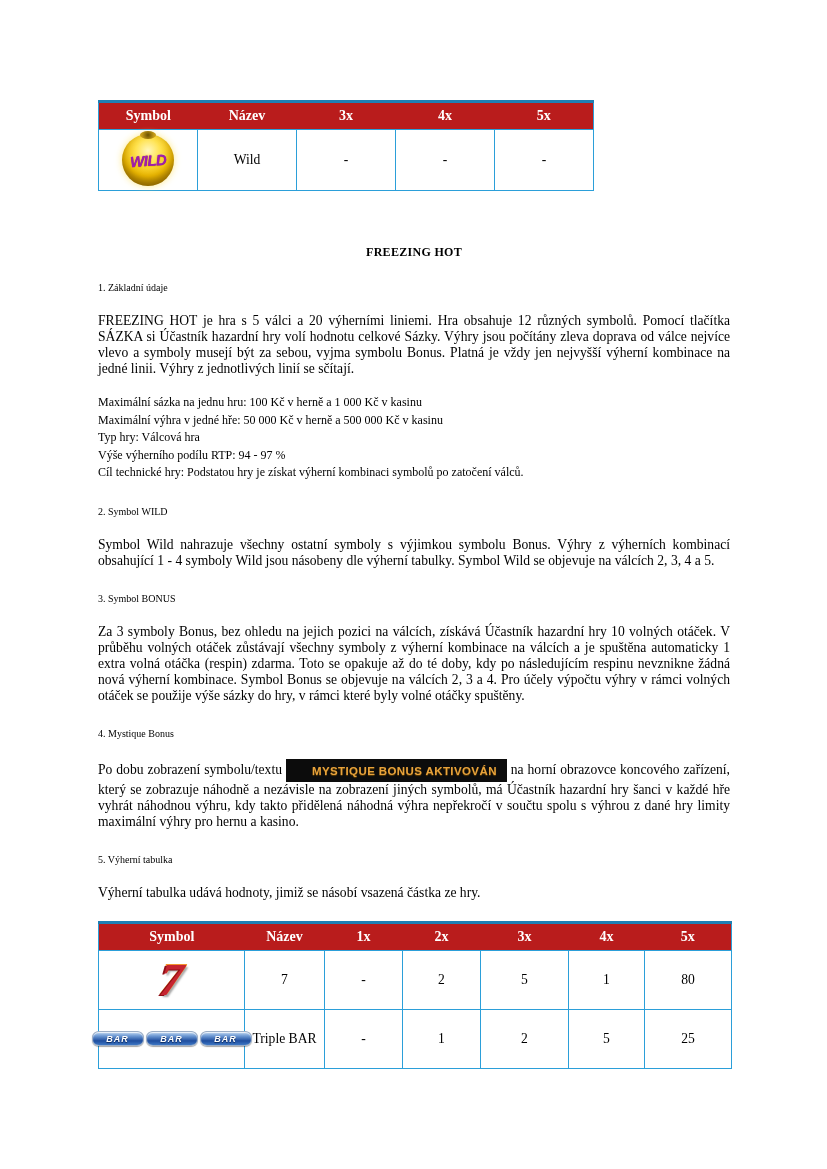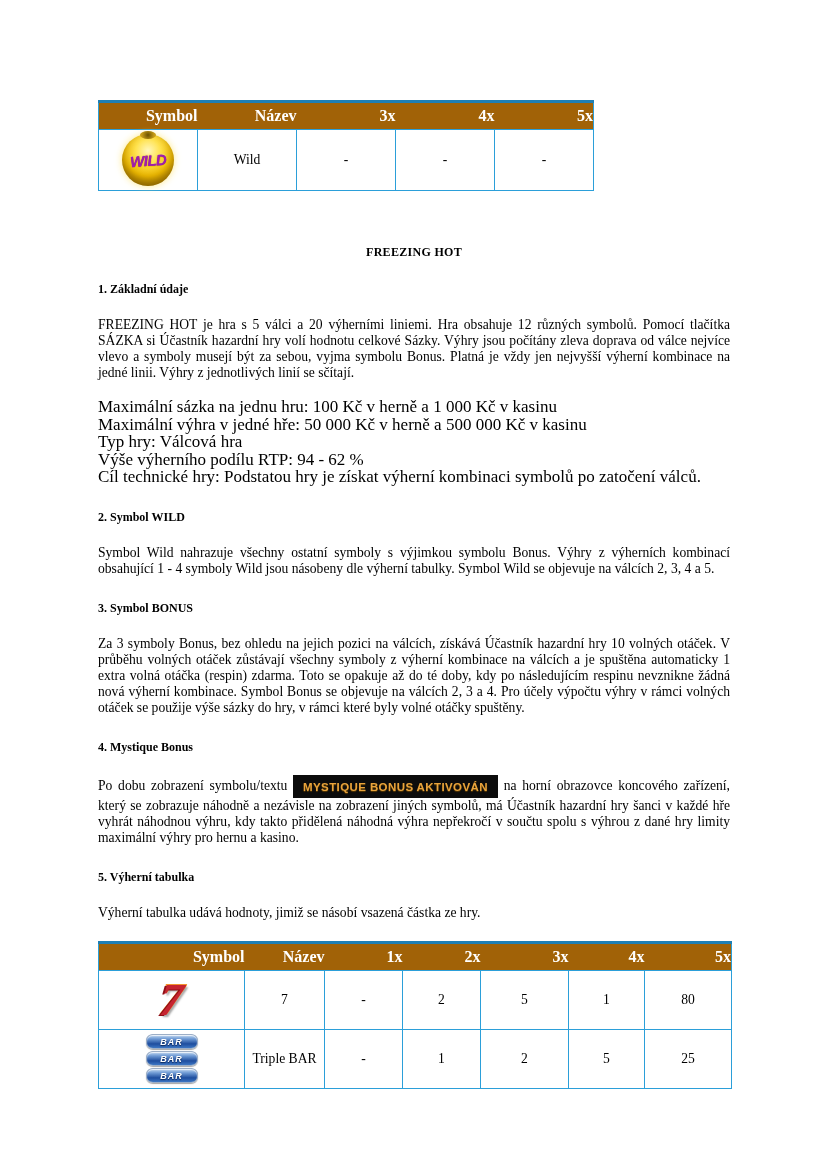--- a/index.html
+++ b/index.html
@@ -15,28 +15,28 @@
     padding: 0 97px 0 98px;
   }
   
   table.paytable {
     border-collapse: collapse;
     table-layout: fixed;
     border: 1px solid #2b9fd9;
     border-top: 3px solid #1f7fb4;
   }
   table.paytable th {
-    background: #a16207;
+    background: #b91c1c;
     color: #ffffff;
     font-weight: bold;
-    font-size: 16px;
+    font-size: 14px;
     height: 26px;
     padding: 0;
     border: none;
-    text-align: right;
+    text-align: center;
     vertical-align: middle;
   }
   table.paytable td {
     border: 1px solid #2b9fd9;
     text-align: center;
     vertical-align: middle;
     font-size: 13.6px;
     padding: 2px;
   }
   .t1 { width: 495px; margin-top: 100px; }
@@ -47,46 +47,46 @@
   
   .doc-title {
     margin-top: 54px;
     text-align: center;
     font-size: 12px;
     font-weight: bold;
     letter-spacing: 0.3px;
   }
   .sec-heading {
     margin-top: 24px;
-    font-size: 12px;
-    font-weight: bold;
+    font-size: 10px;
+    font-weight: normal;
   }
   .para {
     margin-top: 20px;
     font-size: 13.6px;
     line-height: 16px;
     text-align: justify;
   }
   .info-block {
     margin-top: 17px;
-    font-size: 17px;
+    font-size: 12px;
     line-height: 17.6px;
   }
   .info-line { white-space: nowrap; }
 
   
   .badge {
     display: inline-block;
     background: #0c0c0c;
     color: #e8a33c;
     font-family: "Liberation Sans", sans-serif;
     font-weight: bold;
     font-size: 11.5px;
     letter-spacing: 0.4px;
-    padding: 4px 10px 3px 10px;
+    padding: 4px 10px 3px 26px;
     vertical-align: middle;
     text-shadow: 0 1px 1px #5a3a00;
   }
 
   
   .sym-wrap { display:flex; align-items:center; justify-content:center; }
   .wild-orb {
     width: 52px; height: 52px; border-radius: 50%;
     background: radial-gradient(circle at 50% 32%, #fff7bd 0%, #ffe24d 28%, #ecb800 58%, #a87e00 84%, #7d5c00 100%);
     box-shadow: 0 0 7px rgba(255,232,130,.95), inset 0 -5px 8px rgba(110,75,0,.55);
@@ -108,21 +108,21 @@
     transform: rotate(-4deg);
   }
   .seven {
     font-family: "Liberation Serif", serif;
     font-weight: 900; font-style: italic;
     font-size: 46px; line-height: 46px;
     color: #c62430;
     text-shadow: -2px 1px 0 #8d0e16, 1px -1px 0 #f2922e, -1px -1px 0 #f2922e, 2px 2px 2px rgba(0,0,0,.35);
     transform: skew(-6deg);
   }
-  .bar-stack { display:flex; flex-direction:column; gap:2px; align-items:center; }
+  .bar-stack { display:flex; flex-direction:row; gap:2px; align-items:center; }
   .bar-plate {
     width: 50px; height: 13px;
     border-radius: 7px / 6px;
     background: linear-gradient(180deg, #c3d8f0 0%, #6e9ad4 30%, #1e4d9e 68%, #3d77c4 100%);
     border: 1px solid #9caec6;
     box-shadow: inset 0 1px 1px rgba(255,255,255,.75), 0 1px 1px rgba(0,0,0,.35);
     display:flex; align-items:center; justify-content:center;
   }
   .bar-plate span {
     font-family: "Liberation Sans", sans-serif;
@@ -172,21 +172,21 @@
   </table>
 
   <div class="doc-title">FREEZING HOT</div>
 
   <div class="sec-heading" style="margin-top:22px;">1. Základní údaje</div>
   <div class="para">FREEZING HOT je hra s 5 válci a 20 výherními liniemi. Hra obsahuje 12 různých symbolů. Pomocí tlačítka SÁZKA si Účastník hazardní hry volí hodnotu celkové Sázky. Výhry jsou počítány zleva doprava od válce nejvíce vlevo a symboly musejí být za sebou, vyjma symbolu Bonus. Platná je vždy jen nejvyšší výherní kombinace na jedné linii. Výhry z jednotlivých linií se sčítají.</div>
   <div class="info-block">
     <div class="info-line">Maximální sázka na jednu hru: 100 Kč v herně a 1 000 Kč v kasinu</div>
     <div class="info-line">Maximální výhra v jedné hře: 50 000 Kč v herně a 500 000 Kč v kasinu</div>
     <div class="info-line">Typ hry: Válcová hra</div>
-    <div class="info-line">Výše výherního podílu RTP: 94 - 62 %</div>
+    <div class="info-line">Výše výherního podílu RTP: 94 - 97 %</div>
     <div class="info-line">Cíl technické hry: Podstatou hry je získat výherní kombinaci symbolů po zatočení válců.</div>
   </div>
 
   <div class="sec-heading">2. Symbol WILD</div>
   <div class="para">Symbol Wild nahrazuje všechny ostatní symboly s výjimkou symbolu Bonus. Výhry z výherních kombinací obsahující 1 - 4 symboly Wild jsou násobeny dle výherní tabulky. Symbol Wild se objevuje na válcích 2, 3, 4 a 5.</div>
 
   <div class="sec-heading">3. Symbol BONUS</div>
   <div class="para">Za 3 symboly Bonus, bez ohledu na jejich pozici na válcích, získává Účastník hazardní hry 10 volných otáček. V průběhu volných otáček zůstávají všechny symboly z výherní kombinace na válcích a je spuštěna automaticky 1 extra volná otáčka (respin) zdarma. Toto se opakuje až do té doby, kdy po následujícím respinu nevznikne žádná nová výherní kombinace. Symbol Bonus se objevuje na válcích 2, 3 a 4. Pro účely výpočtu výhry v rámci volných otáček se použije výše sázky do hry, v rámci které byly volné otáčky spuštěny.</div>
 
   <div class="sec-heading">4. Mystique Bonus</div>

